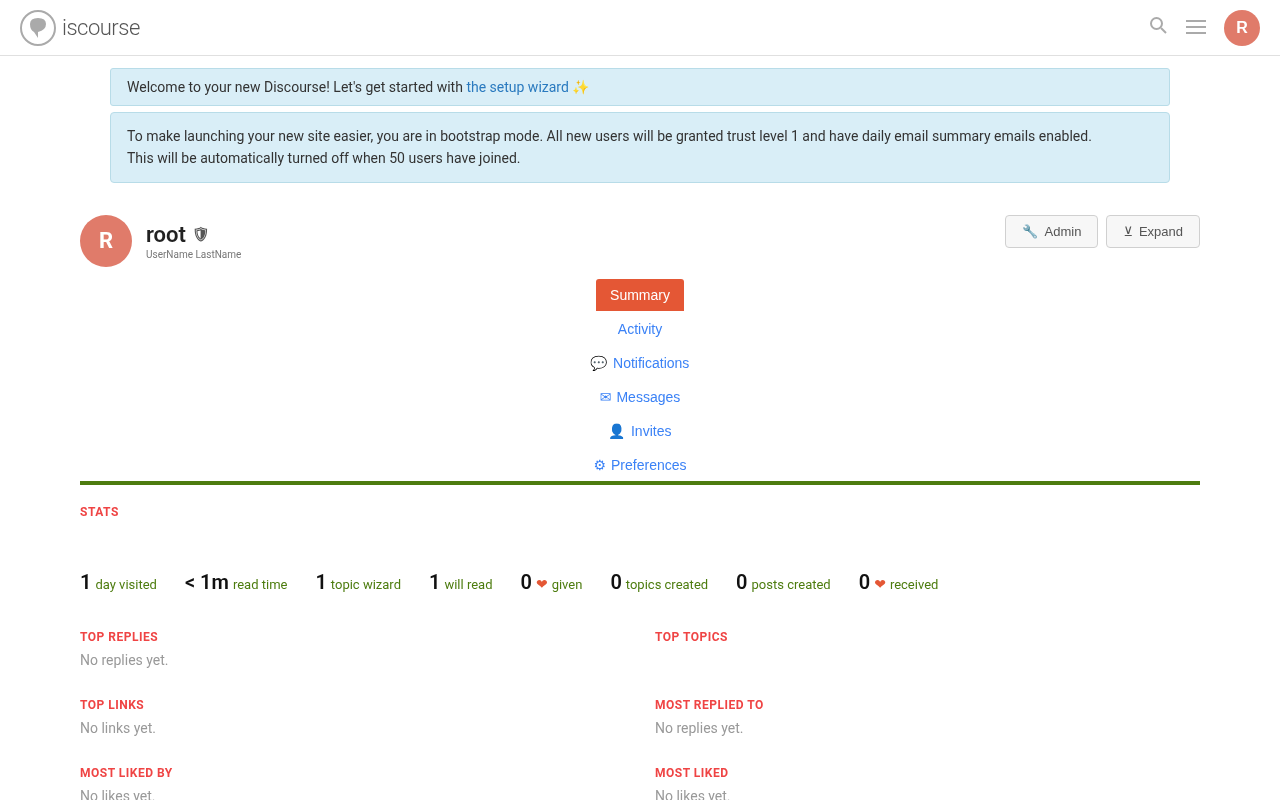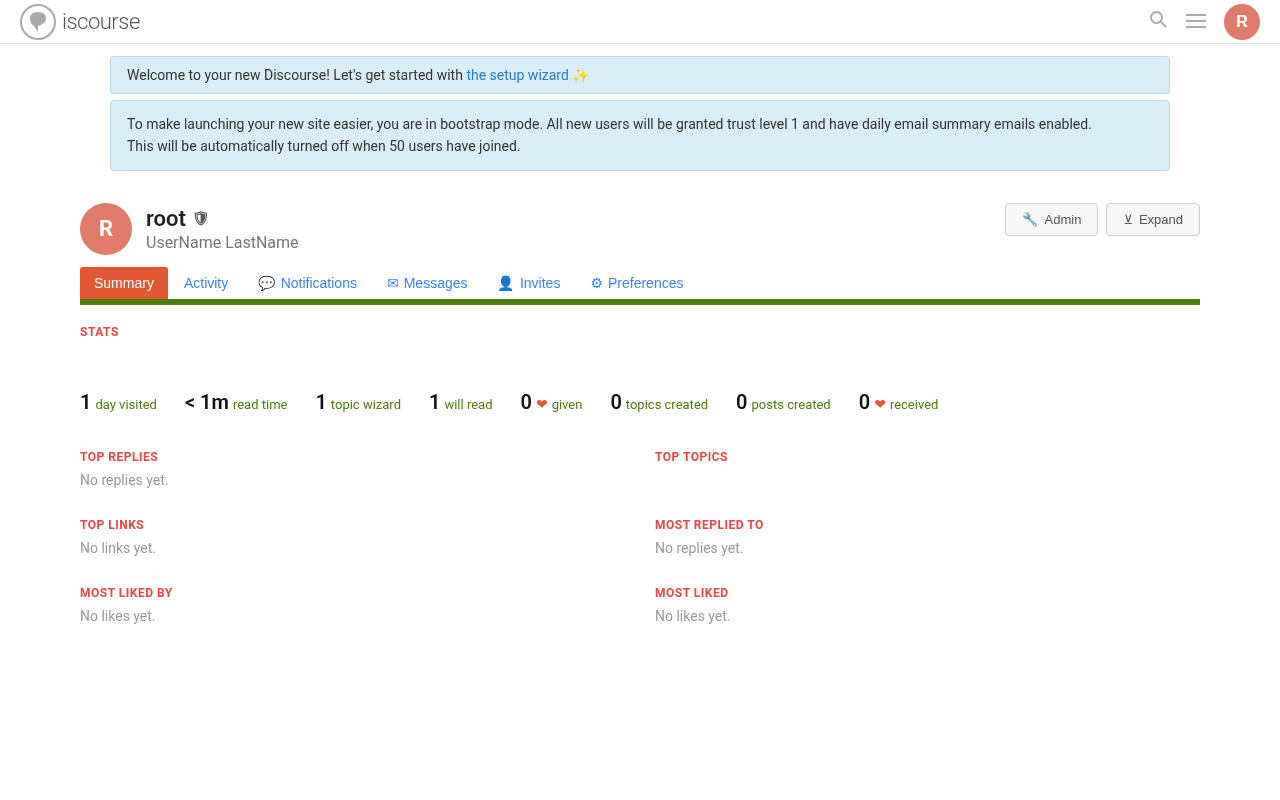--- a/index.html
+++ b/index.html
@@ -8,21 +8,21 @@
       background: #fff;
       color: #333;
       font-size: 14px;
     }
     
     .header {
       display: flex;
       align-items: center;
       justify-content: space-between;
       padding: 0 20px;
-      height: 44px;
+      height: 56px;
       border-bottom: 1px solid #e0e0e0;
       background: #fff;
     }
     .logo-area {
       display: flex;
       align-items: center;
       gap: 6px;
     }
     .logo-icon {
       width: 36px;
@@ -116,21 +116,21 @@
       color: #222;
       display: flex;
       align-items: center;
       gap: 6px;
     }
     .shield-icon {
       font-size: 14px;
       color: #555;
     }
     .profile-username {
-      font-size: 16px;
+      font-size: 10px;
       color: #777;
       margin-top: 2px;
     }
     .profile-actions {
       display: flex;
       gap: 8px;
     }
     .btn-action {
       border: 1px solid #d0d0d0;
       background: #f7f7f7;
@@ -141,23 +141,24 @@
       cursor: pointer;
       display: flex;
       align-items: center;
       gap: 6px;
     }
     
     .tabs {
       display: flex;
       align-items: center;
       gap: 2px;
-      border-bottom: 6px solid #4d7c0f;
+      border-bottom: 4px solid #4d7c0f;
       padding-bottom: 0;
       margin-bottom: 20px;
+      flex-direction: column;
     }
     .tab {
       padding: 8px 14px;
       font-size: 14px;
       color: #3b82f6;
       cursor: pointer;
       border-radius: 3px 3px 0 0;
       display: flex;
       align-items: center;
       gap: 5px;

